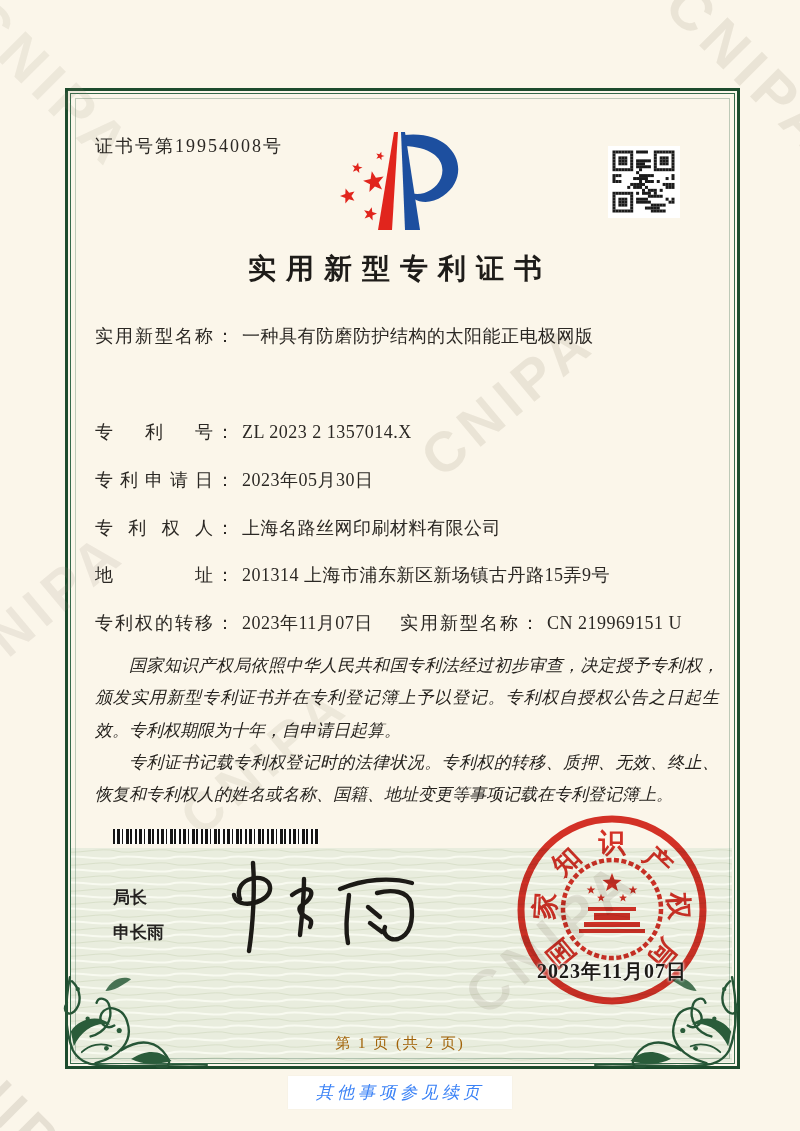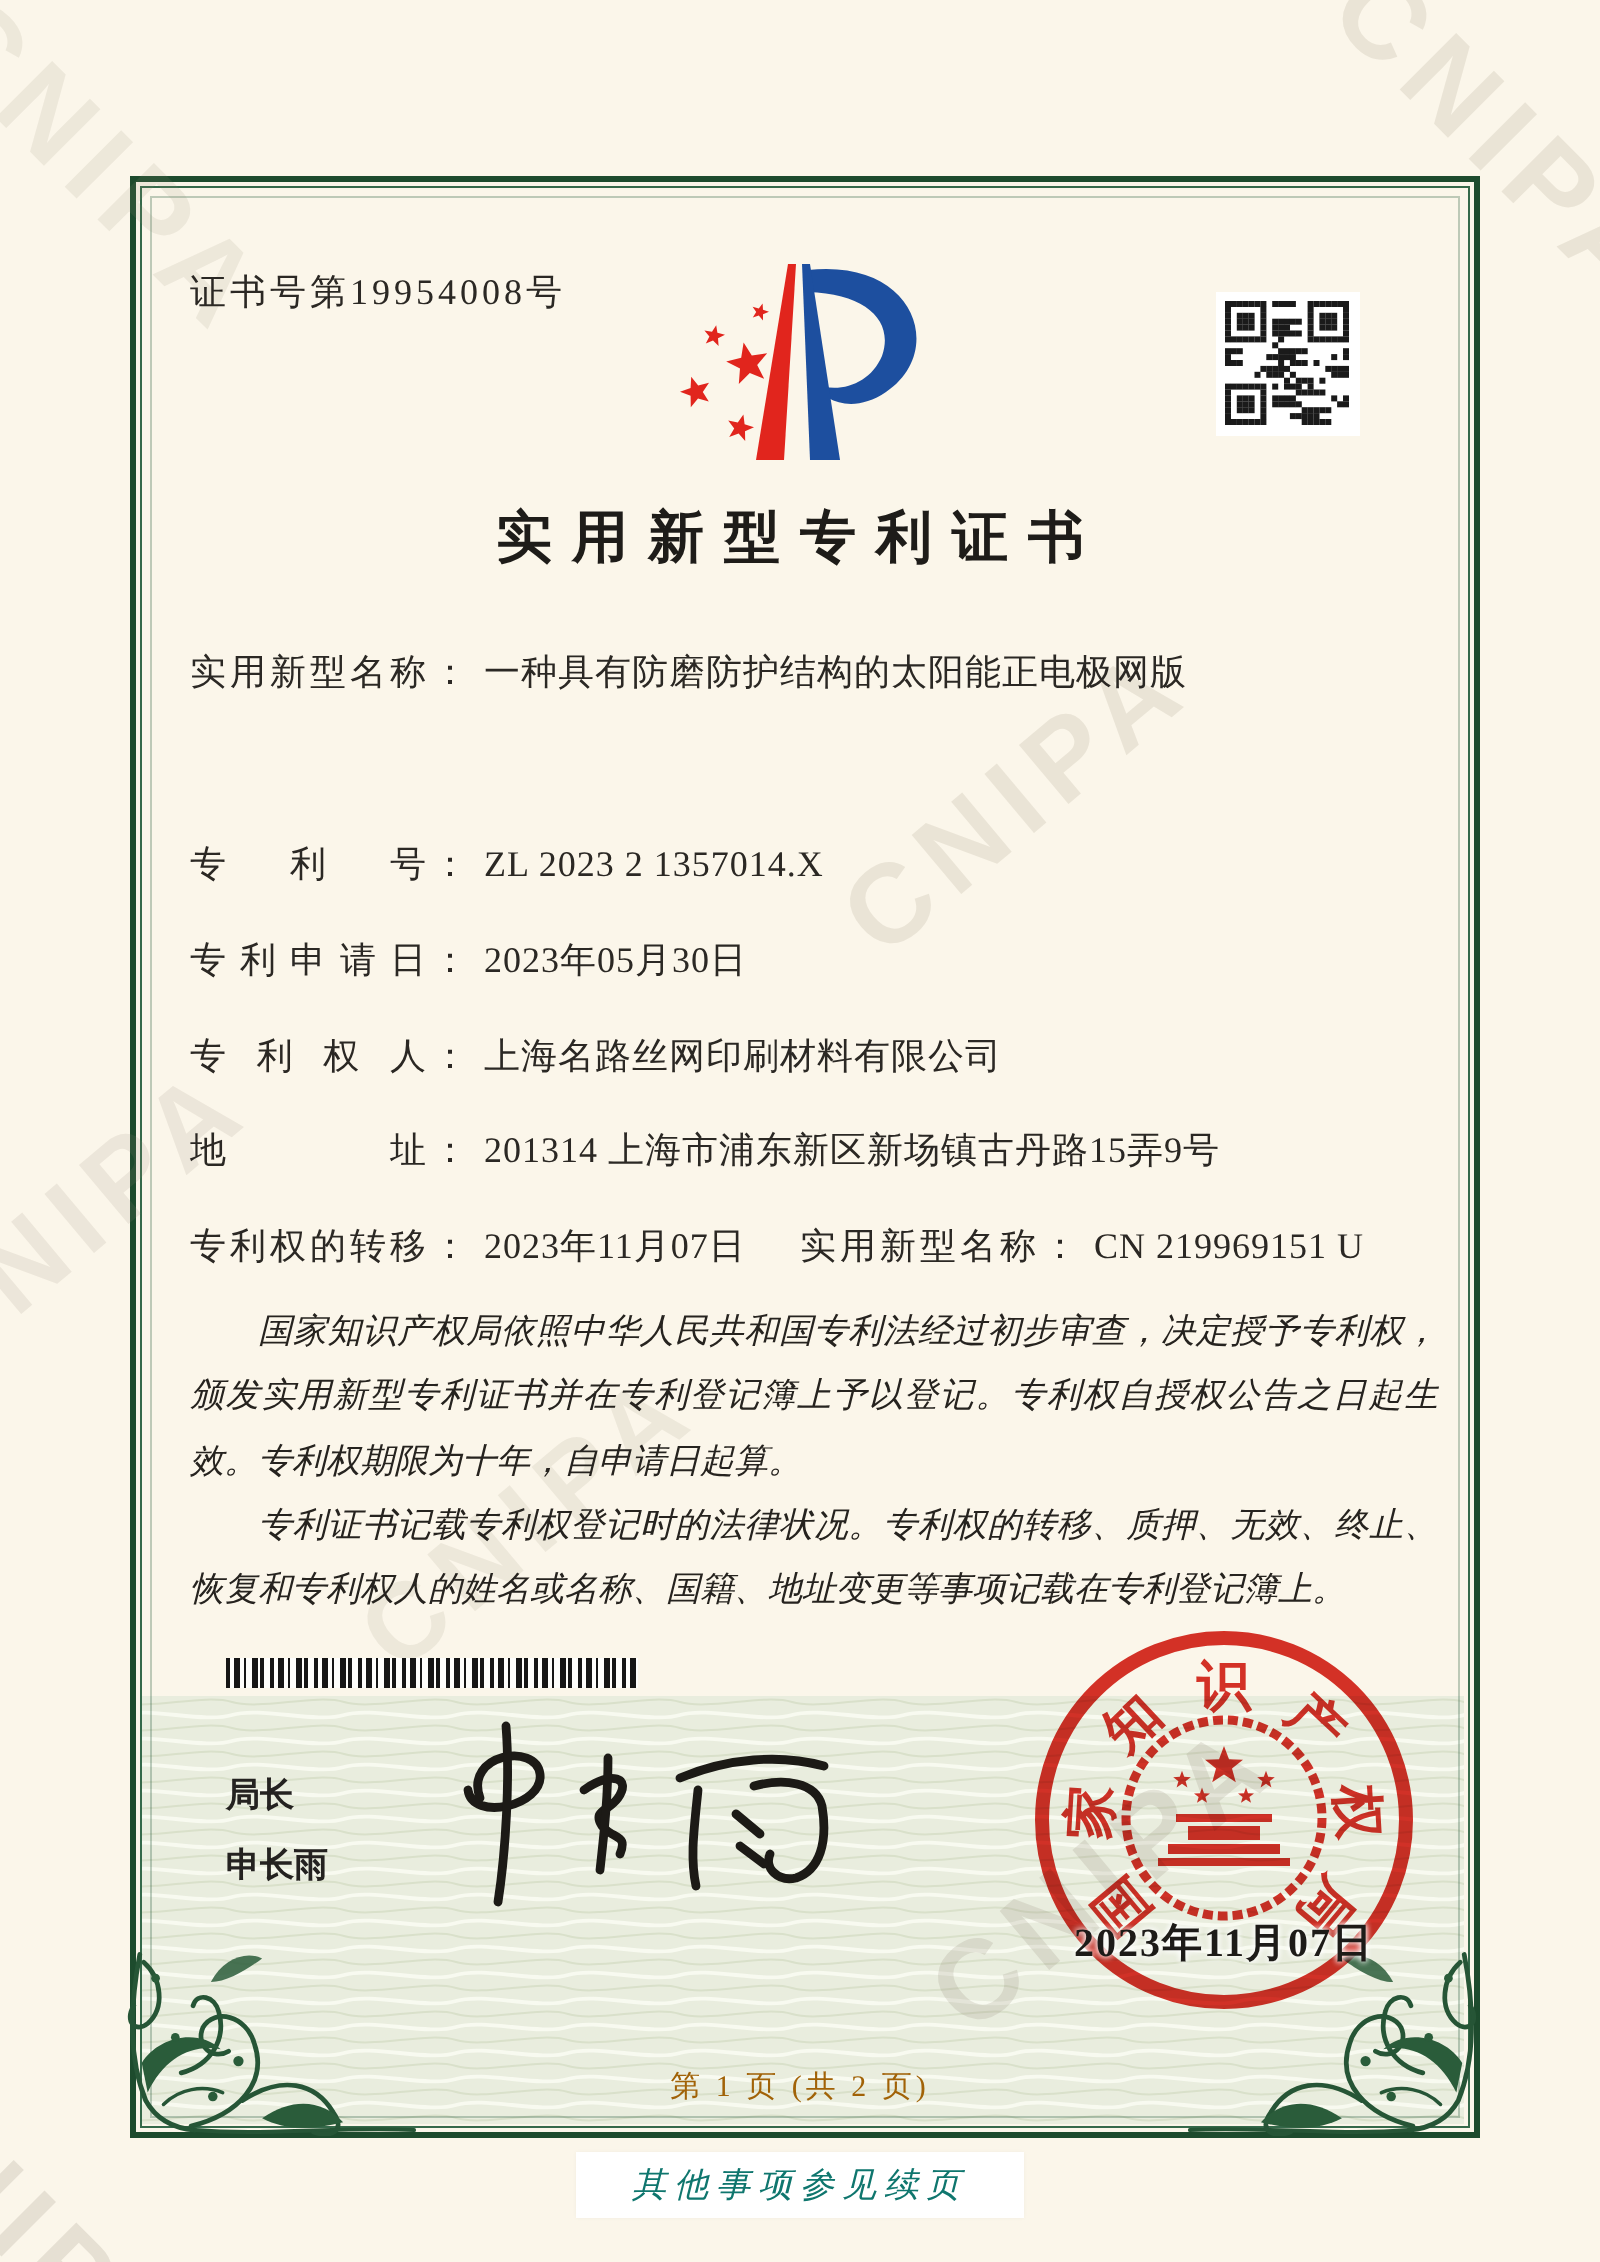--- a/index.html
+++ b/index.html
@@ -47,21 +47,21 @@
   .signer.t1{top:886px;} .signer.t2{top:921px;}
   .signature{position:absolute;left:212px;top:855px;z-index:5;}
   .seal{position:absolute;left:512px;top:810px;z-index:5;mix-blend-mode:multiply;opacity:.95;}
   .seal-date{position:absolute;left:512px;top:958px;width:200px;text-align:center;z-index:6;
     font-size:20px;font-weight:600;color:#1d1b18;letter-spacing:1px;
     text-shadow:0 0 3px #fff,0 0 3px #fff;}
   .footer-page{position:absolute;left:0;top:1034px;width:100%;text-align:center;
     font-size:15px;letter-spacing:2px;z-index:4;color:#a16207;}
   .note-strip{position:absolute;left:50%;top:1076px;transform:translateX(-50%);
     background:#ffffff;padding:5px 28px;z-index:4;font-size:17px;font-style:italic;
-    letter-spacing:4px;color:#0f766e;white-space:nowrap;box-shadow:0 0 2px rgba(0,0,0,.04);}
+    letter-spacing:4px;color:#3b82f6;white-space:nowrap;box-shadow:0 0 2px rgba(0,0,0,.04);}
   
   .ornament{position:absolute;z-index:3;}
   .ornament.left{left:62px;top:920px;}
   .ornament.right{left:592px;top:920px;transform:scaleX(-1);}
 </style>
 </head>
 <body>
 
 <div class="page">
 

